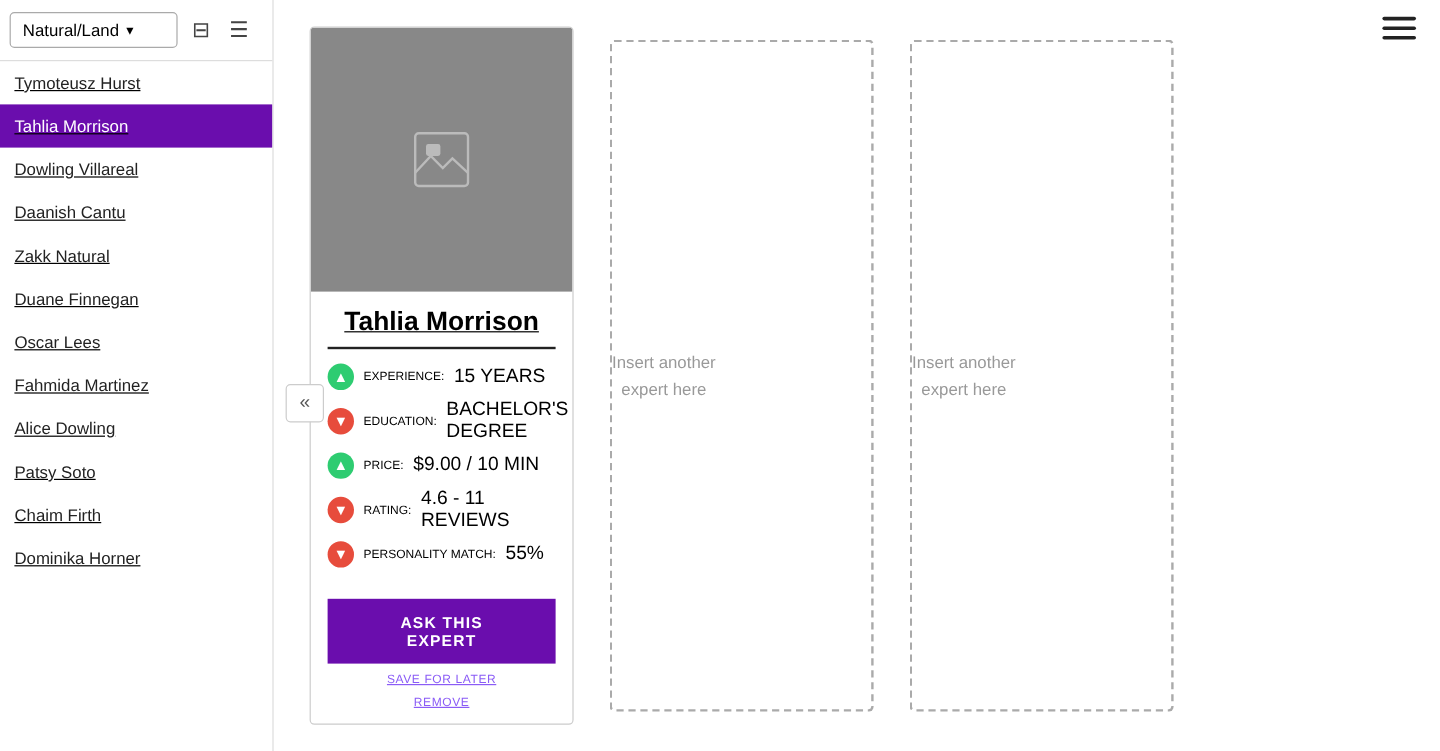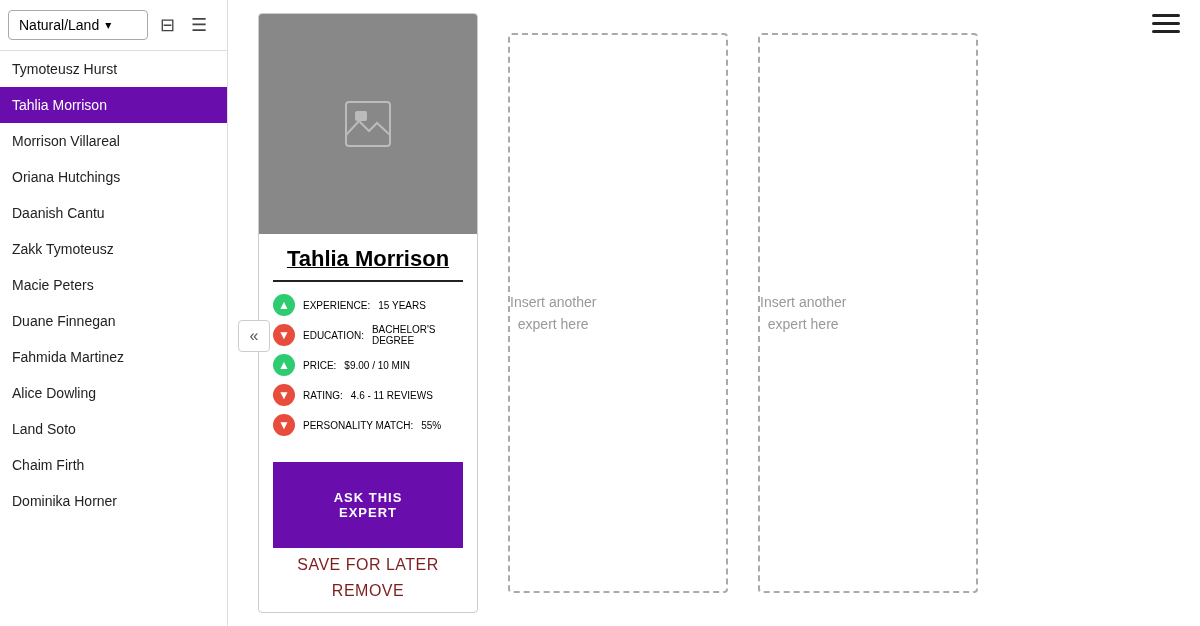--- a/index.html
+++ b/index.html
@@ -70,20 +70,21 @@
     .icon-btn {
       cursor: pointer;
       font-size: 18px;
       color: #444;
       padding: 4px;
     }
 
     .expert-list {
       flex: 1;
       overflow-y: auto;
+      text-decoration: underline;
     }
 
     .expert-item {
       padding: 10px 12px;
       font-size: 14px;
       cursor: pointer;
       color: #222;
       border-bottom: none;
     }
     .expert-item.selected {
@@ -196,52 +197,53 @@
       background: #e74c3c;
       color: #fff;
     }
 
     .stat-label {
       font-weight: normal;
       text-transform: uppercase;
       font-size: 10px;
     }
     .stat-value {
-      font-size: 10px;
+      font-size: 16px;
       text-transform: uppercase;
     }
 
     .card-actions {
       display: flex;
       flex-direction: column;
       align-items: center;
       gap: 8px;
       margin-top: auto;
       padding-top: 10px;
     }
 
     .ask-btn {
       background: #6a0dad;
       color: #fff;
       border: none;
-      padding: 28px 30px;
+      padding: 12px 30px;
       font-size: 13px;
       font-weight: bold;
       letter-spacing: 1px;
       cursor: pointer;
       width: 100%;
       text-transform: uppercase;
     }
 
     .save-link, .remove-link {
-      font-size: 16px;
+      font-size: 10px;
+      text-decoration: underline;
       cursor: pointer;
       background: none;
       border: none;
-      color: #7f1d1d;
+      color: #8b5cf6;
       text-transform: uppercase;
       letter-spacing: 0.5px;
     }
 
     
     .placeholder-card {
       width: 220px;
       height: 560px;
       border: 2px dashed #aaa;
       border-radius: 4px;
@@ -272,29 +274,28 @@
     <div class="filter-dropdown">
       <span>Natural/Land</span>
       <span class="chevron">▾</span>
     </div>
     <div class="icon-btn">⊟</div>
     <div class="icon-btn">☰</div>
   </div>
   <div class="expert-list" id="expert-list">
   <div class="expert-item">Tymoteusz Hurst</div>
       <div class="expert-item selected">Tahlia Morrison</div>
-      <div class="expert-item">Morrison Villareal</div>
-      <div class="expert-item">Oriana Hutchings</div>
+      <div class="expert-item">Dowling Villareal</div>
       <div class="expert-item">Daanish Cantu</div>
-      <div class="expert-item">Zakk Tymoteusz</div>
-      <div class="expert-item">Macie Peters</div>
+      <div class="expert-item">Zakk Natural</div>
       <div class="expert-item">Duane Finnegan</div>
+      <div class="expert-item">Oscar Lees</div>
       <div class="expert-item">Fahmida Martinez</div>
       <div class="expert-item">Alice Dowling</div>
-      <div class="expert-item">Land Soto</div>
+      <div class="expert-item">Patsy Soto</div>
       <div class="expert-item">Chaim Firth</div>
       <div class="expert-item">Dominika Horner</div>
     </div>
 </div>
 
 <div class="collapse-btn">
   <span>«</span>
 </div>
 
 <div class="main-content">

